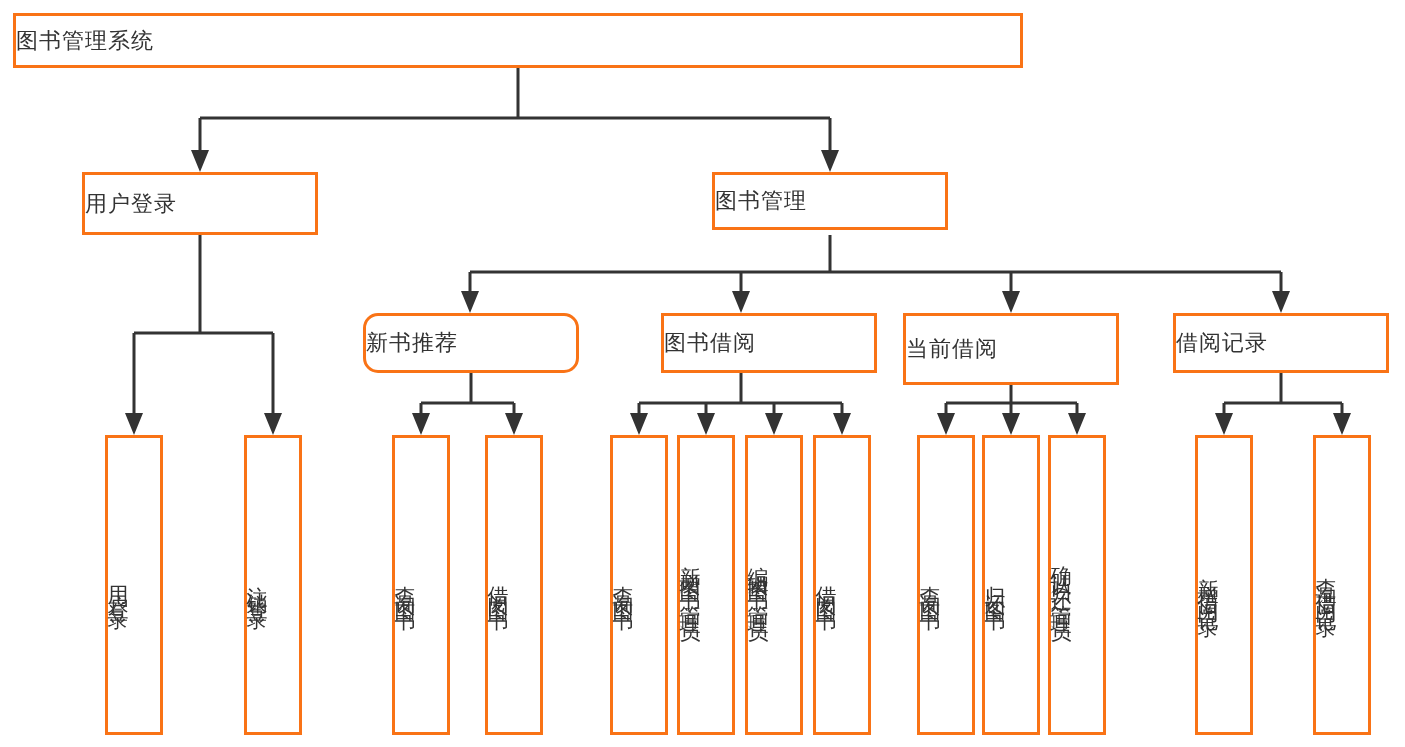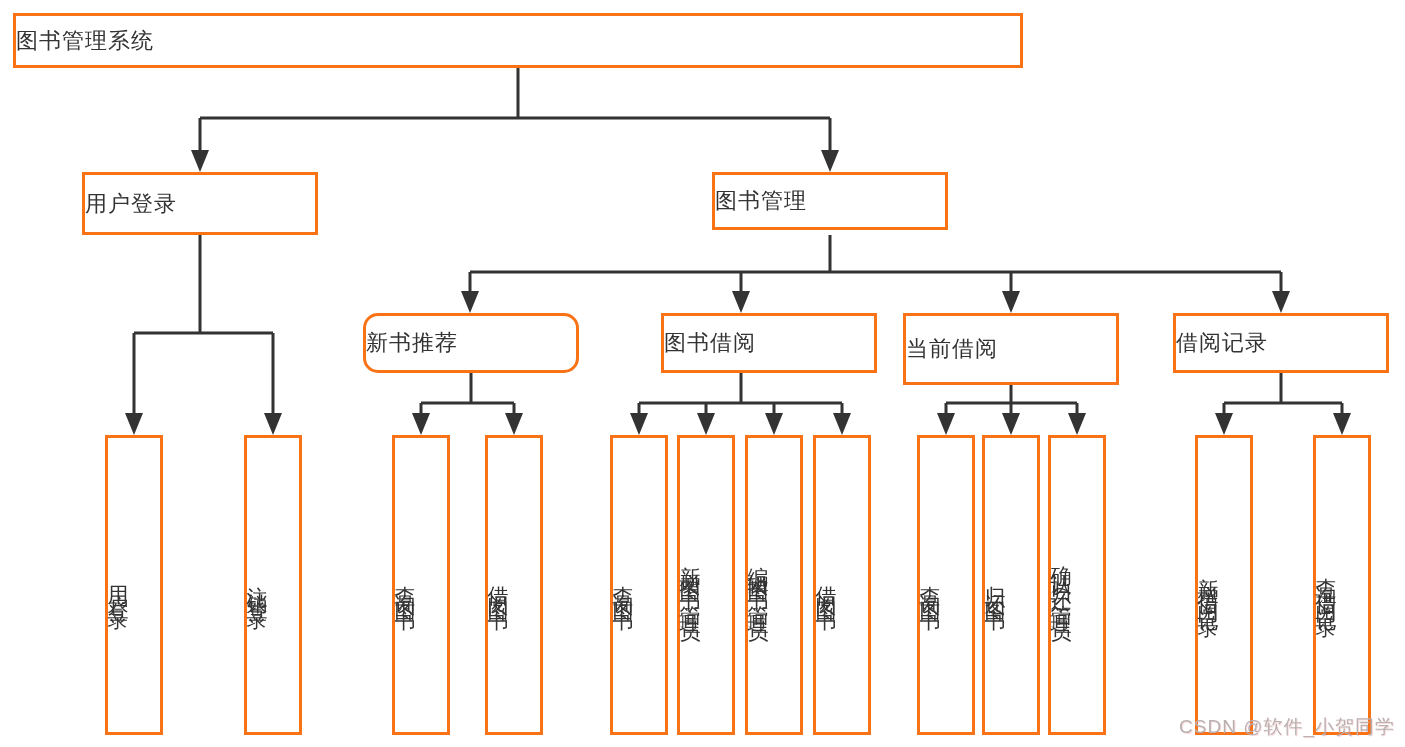--- a/index.html
+++ b/index.html
@@ -188,14 +188,13 @@
     <span class="vlabel">确认归还（管理员）</span>
   </div>
 
   <div class="node leaf n-d1">
     <span class="vlabel">新增借阅记录</span>
   </div>
   <div class="node leaf n-d2">
     <span class="vlabel">查询借阅记录</span>
   </div>
 
-  <div id="watermark">CSDN @软件_小贺同学</div>
 </div>
 
 </body></html>

